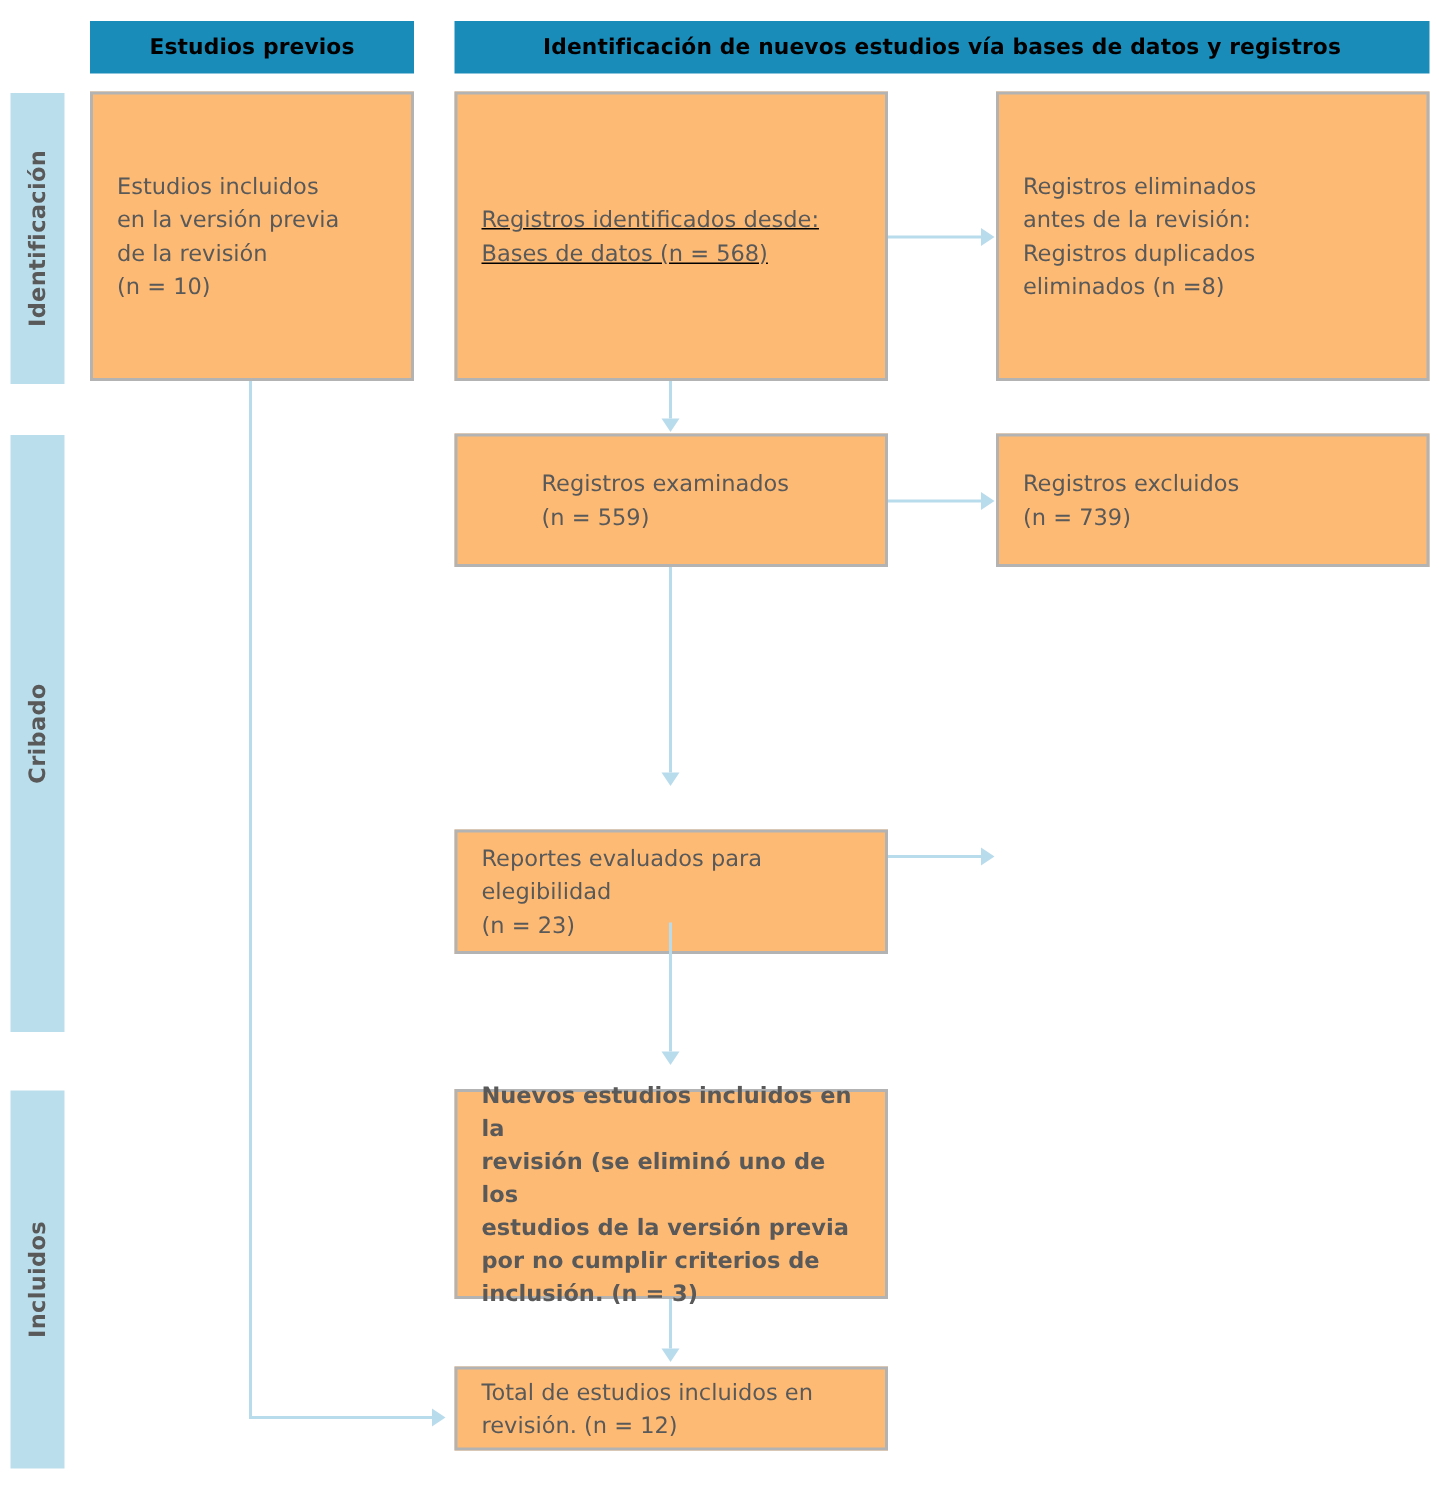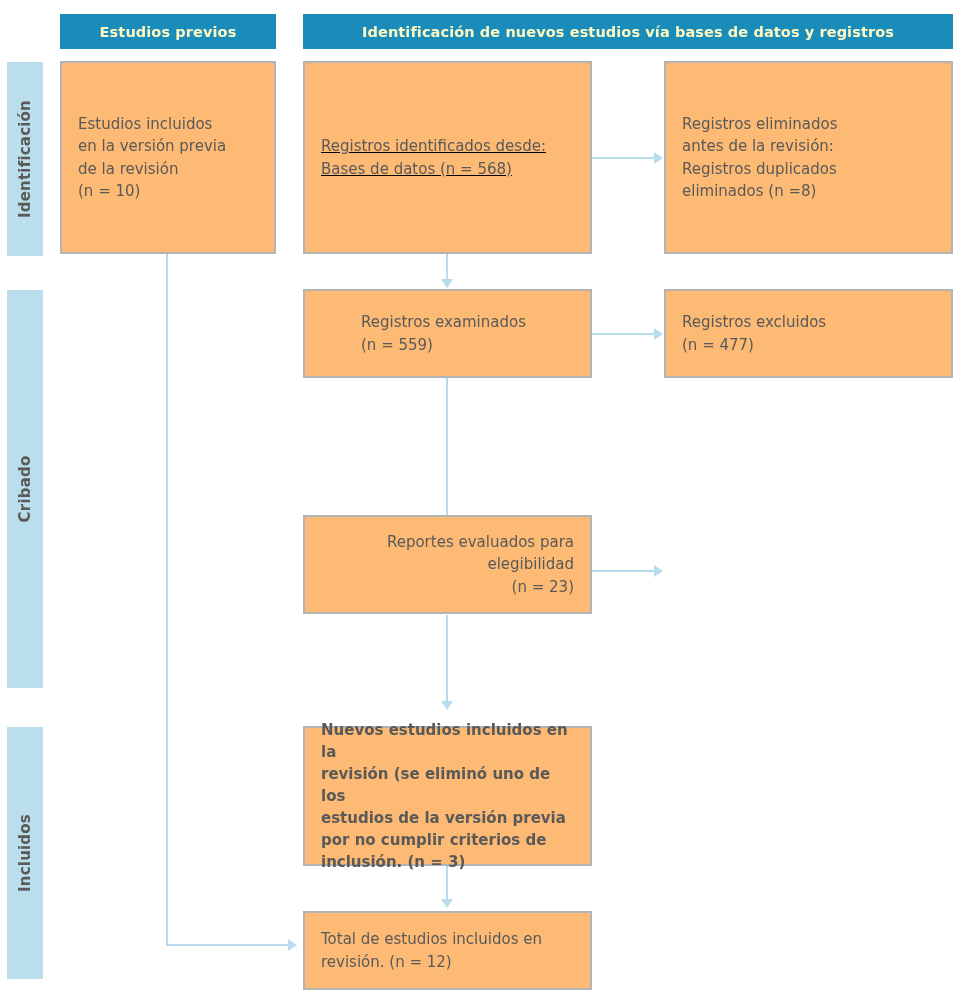--- a/index.html
+++ b/index.html
@@ -35,21 +35,21 @@
     font-size: 15px;
     font-weight: bold;
     color: #595959;
     letter-spacing: 0.2px;
   }
 
   
   .header-bar {
     position: absolute;
     background: #1a8cba;
-    color: #fef9c3;
+    color: #000000;
     font-size: 14.5px;
     font-weight: bold;
     display: flex;
     align-items: center;
     justify-content: center;
     text-align: center;
     letter-spacing: 0.1px;
     padding: 0 8px;
     box-sizing: border-box;
   }
@@ -147,30 +147,30 @@
   <div class="conn conn-v" style="left:446px; top:254px; height:25px;"></div>
   <div class="arrowhead arrow-down" style="left:441px; top:279px;"></div>
 
   <div class="node-box" style="left:303px; top:289px; width:289px; height:89px;padding-left:40px;">
     <div class="node-text">Registros examinados
 (n = 559)</div>
   </div>
 
   <div class="node-box" style="left:664px; top:289px; width:289px; height:89px;">
     <div class="node-text">Registros excluidos
-(n = 477)</div>
+(n = 739)</div>
   </div>
 
   <div class="conn conn-h" style="left:592px; top:333px; width:62px;"></div>
   <div class="arrowhead arrow-right" style="left:654px; top:328px;"></div>
 
   <div class="conn conn-v" style="left:446px; top:378px; height:137px;"></div>
   <div class="arrowhead arrow-down" style="left:441px; top:515px;"></div>
 
-  <div class="node-box" style="left:303px; top:515px; width:289px; height:99px;text-align:right;">
+  <div class="node-box" style="left:303px; top:553px; width:289px; height:83px;">
     <div class="node-text">Reportes evaluados para
 elegibilidad
 (n = 23)</div>
   </div>
 
 
   <div class="conn conn-h" style="left:592px; top:570px; width:62px;"></div>
   <div class="arrowhead arrow-right" style="left:654px; top:565px;"></div>
 
   <div class="conn conn-v" style="left:446px; top:615px; height:86px;"></div>
@@ -180,21 +180,21 @@
     <div class="node-text">Nuevos estudios incluidos en la
 revisión (se eliminó uno de los
 estudios de la versión previa
 por no cumplir criterios de
 inclusión. (n = 3)</div>
   </div>
 
   <div class="conn conn-v" style="left:446px; top:866px; height:33px;"></div>
   <div class="arrowhead arrow-down" style="left:441px; top:899px;"></div>
 
-  <div class="node-box" style="left:303px; top:911px; width:289px; height:79px;">
+  <div class="node-box" style="left:303px; top:911px; width:289px; height:56px;">
     <div class="node-text">Total de estudios incluidos en
 revisión. (n = 12)</div>
   </div>
 
   <div class="conn conn-v" style="left:166px; top:254px; height:692px;"></div>
   <div class="conn conn-h" style="left:166px; top:944px; width:122px;"></div>
   <div class="arrowhead arrow-right" style="left:288px; top:939px;"></div>
 
 </div>
 

